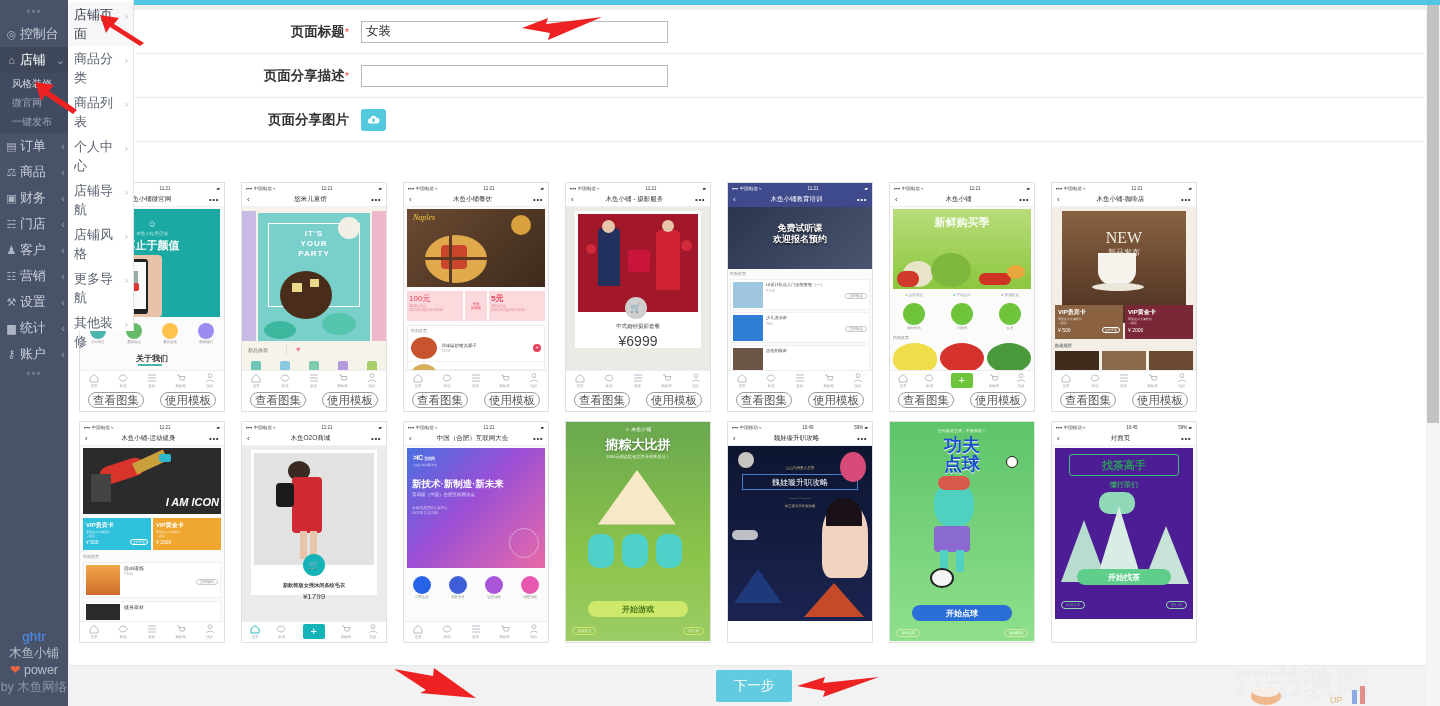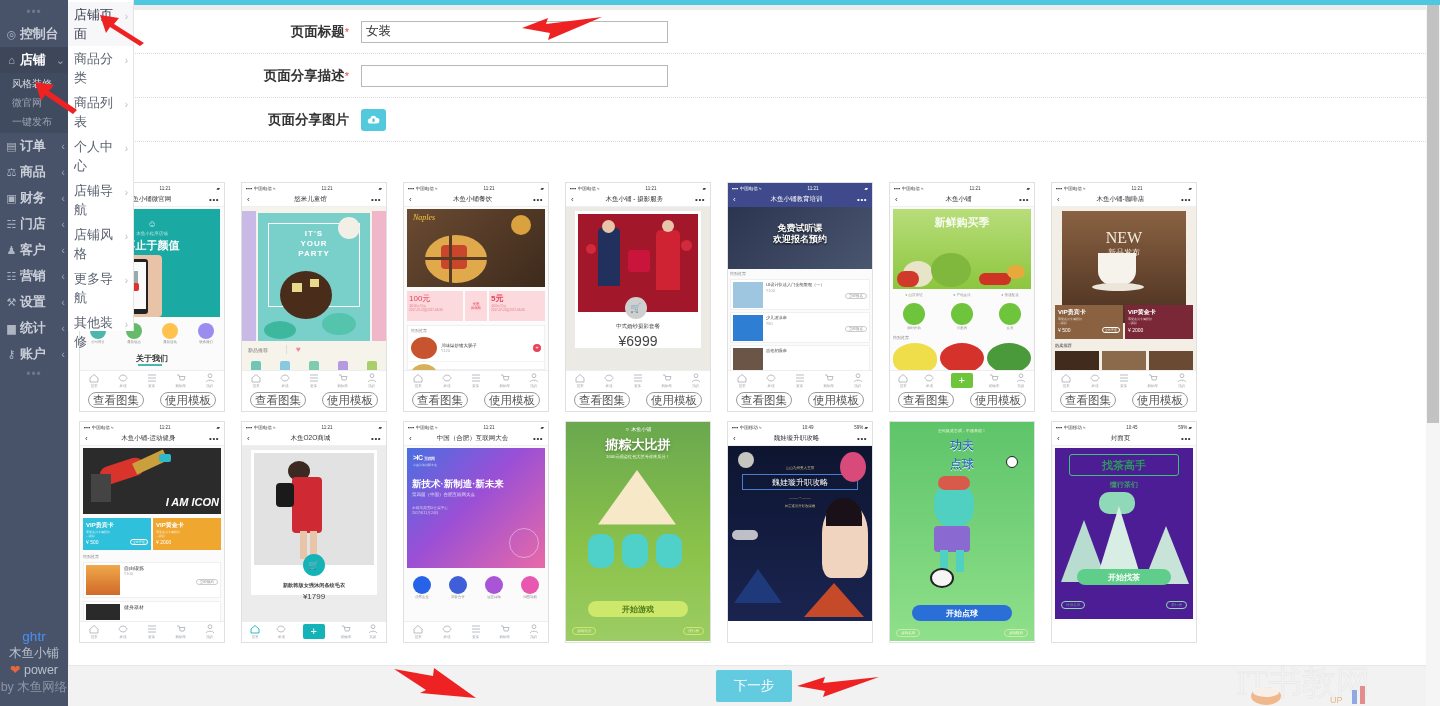--- a/index.html
+++ b/index.html
@@ -28,21 +28,21 @@
     height: 26px;
     font-size: 13px;
     color: #c9ced8;
     white-space: nowrap;
     cursor: pointer;
   }
   .sb-item .sb-ico {
     width: 15px; display:inline-block; text-align:center;
     font-size: 11px; color: #aeb5c2; margin-right: 1px; flex:0 0 15px;
   }
-  .sb-item .sb-lab { flex: 1; font-size: 13px; letter-spacing: -0.2px; font-weight: bold; }
+  .sb-item .sb-lab { flex: 1; font-size: 13px; letter-spacing: -0.2px; }
   .sb-item .sb-arrow { font-size: 11px; color: #9aa2b1; width: 10px; text-align: right; }
   .sb-item.active { background: #3d4759; color: #fff; }
   .sb-dots { text-align:center; color:#6d778a; font-size: 12px; line-height: 14px; height: 16px; letter-spacing:1px;}
   .sb-sub {
     background: #414b60;
     padding: 1px 0 2px 0;
   }
   .sb-sub-item {
     font-size: 10px; color: #9aa2b0;
     padding: 0 4px 0 12px; line-height: 19px;
@@ -1038,21 +1038,21 @@
                     <div style="position:absolute;left:4px;top:84px;width:26px;height:10px;border-radius:6px;background:#e8e8e8;opacity:.8;"></div>
                   </div>
                 </div>
               </div>
             </div>
             <div class="tpl-card row2">
               <div class="shot">
                 <div class="body" style="top:0;top:0;bottom:0;">
                   <div style="position:absolute;inset:0;background:linear-gradient(#5ec46a,#8fe08a);">
                     <div style="position:absolute;top:6px;width:100%;text-align:center;color:#e8f8d8;font-size:4px;">全民纵览古戏，不服来战！</div>
-                    <div style="position:absolute;top:14px;width:100%;text-align:center;color:#1a4fd0;font-size:12px;font-weight:normal;line-height:19px;white-space:pre-line;text-shadow:0 1px 0 #fff;">功夫
+                    <div style="position:absolute;top:14px;width:100%;text-align:center;color:#1a4fd0;font-size:18px;font-weight:bold;line-height:19px;white-space:pre-line;text-shadow:0 1px 0 #fff;">功夫
 点球</div>
                     <div style="position:absolute;left:44px;top:60px;width:40px;height:46px;border-radius:20px;background:#4fd0c0;"></div>
                     <div style="position:absolute;left:48px;top:54px;width:32px;height:14px;border-radius:8px;background:#d85a4a;"></div>
                     <div style="position:absolute;left:44px;top:104px;width:36px;height:26px;background:#8a6ad0;border-radius:4px;"></div>
                     <div style="position:absolute;left:50px;top:128px;width:8px;height:22px;background:#4fd0c0;"></div>
                     <div style="position:absolute;left:66px;top:128px;width:8px;height:22px;background:#4fd0c0;"></div>
                     <div style="position:absolute;left:40px;top:146px;width:24px;height:20px;border-radius:50%;background:#f5f5f5;border:2px solid #222;"></div>
                     <div style="position:absolute;right:16px;top:34px;width:12px;height:12px;border-radius:50%;background:#fff;border:1.5px solid #222;"></div>
                     <div style="position:absolute;left:22px;bottom:20px;right:22px;height:16px;border-radius:8px;background:#2a6fd8;display:flex;align-items:center;justify-content:center;color:#fff;font-size:8px;font-weight:bold;">开始点球</div>
                     <div style="position:absolute;left:6px;bottom:4px;border:0.6px solid #cfe8a8;border-radius:5px;color:#f2ffd8;font-size:3.6px;padding:1px 4px;">游戏名单</div>

